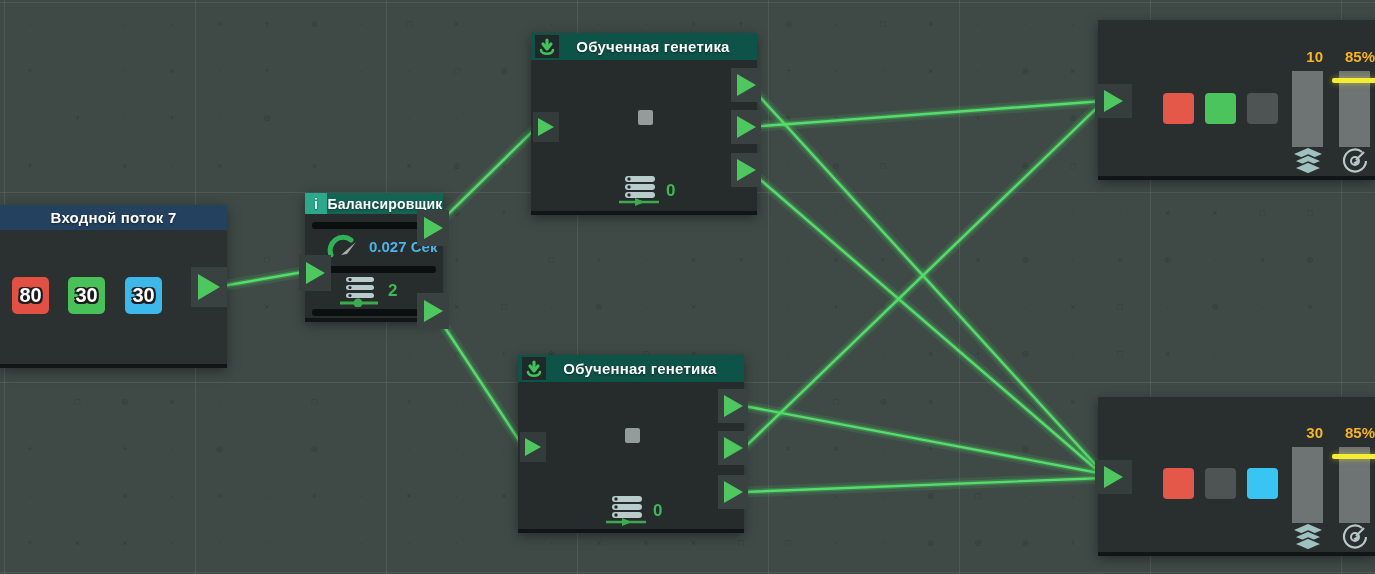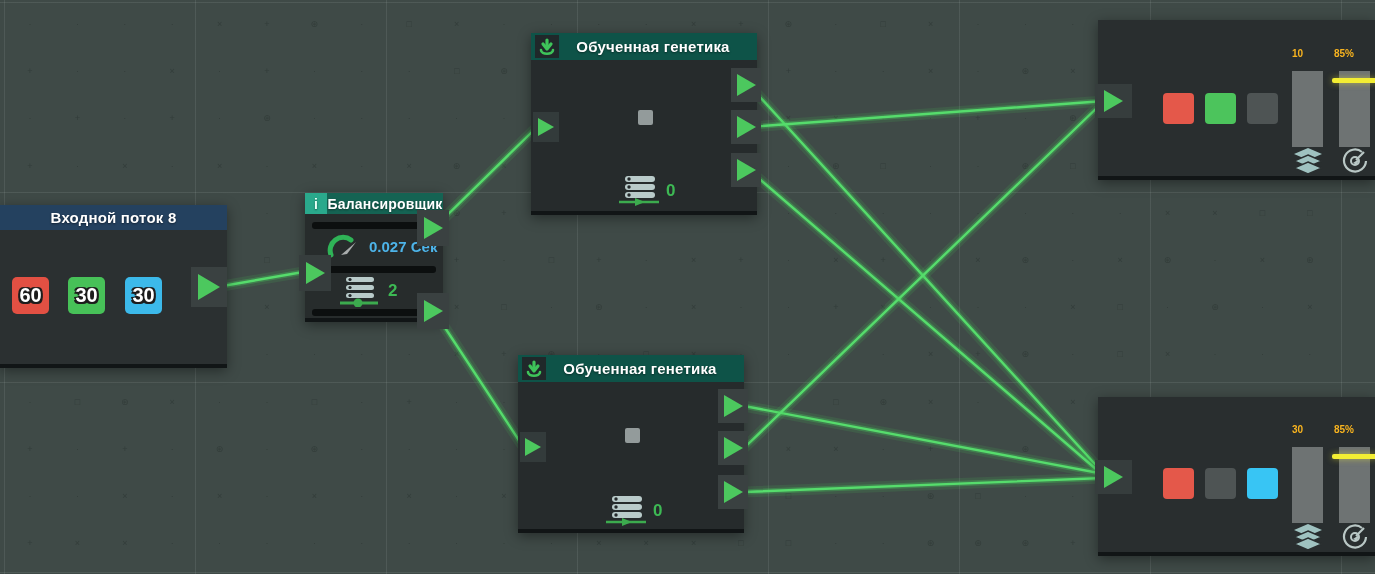--- a/index.html
+++ b/index.html
@@ -23,21 +23,21 @@
   .port{position:absolute;background:#3a4141;display:flex;align-items:center;justify-content:center;}
   .tri{width:0;height:0;border-style:solid;border-color:transparent;border-left-color:#4cc85e;}
   .tri-lg{border-width:13px 0 13px 22px;}
   .tri-md{border-width:11px 0 11px 19px;}
   
   .chip{position:absolute;border-radius:5px;display:flex;align-items:center;justify-content:center;
         color:#fff;font-size:20px;
         text-shadow:-2px -1px 0 #1c1c1c,2px -1px 0 #1c1c1c,-2px 2px 0 #1c1c1c,2px 2px 0 #1c1c1c,0 2px 0 #1c1c1c;}
   .slot{position:absolute;border-radius:4px;}
   .bar-track{position:absolute;background:#6e7373;}
-  .ylabel{position:absolute;color:#f9b41f;font-size:10px;text-align:left;}
+  .ylabel{position:absolute;color:#f9b41f;font-size:15px;text-align:right;}
   .marker{position:absolute;background:#f3ee33;height:5px;border-radius:2px;box-shadow:0 0 6px rgba(243,238,51,.5);}
   .qbar{position:absolute;background:#0c0f0f;height:7px;border-radius:3px;}
   .cyan-num{color:#4db4e9;font-size:15px;}
   .green-num{color:#3db954;font-size:17px;}
   .iconbtn{position:absolute;display:flex;align-items:center;justify-content:center;}
   .dlbox{position:absolute;left:4px;top:2px;width:24px;height:23px;background:#20282a;display:flex;align-items:center;justify-content:center;}
   .ibadge{width:22px;height:21px;background:#2aa98c;color:#eafff7;display:flex;align-items:center;justify-content:center;font-size:14px;flex:0 0 auto;}
   .csq{position:absolute;width:15px;height:15px;background:#939b9b;border-radius:2px;}
   .row{position:absolute;display:flex;align-items:center;gap:8px;}
 </style>
@@ -424,24 +424,24 @@
       <line x1="744" y1="448" x2="1104" y2="101" stroke="#46d45e" stroke-width="11" stroke-opacity="0.12" stroke-linecap="round"></line>
       <line x1="744" y1="448" x2="1104" y2="101" stroke="#46d45e" stroke-width="5.5" stroke-opacity="0.3" stroke-linecap="round"></line>
       <line x1="744" y1="448" x2="1104" y2="101" stroke="#56dc6c" stroke-width="2.4" stroke-opacity="1" stroke-linecap="round"></line>
       <line x1="744" y1="492" x2="1104" y2="478" stroke="#46d45e" stroke-width="11" stroke-opacity="0.12" stroke-linecap="round"></line>
       <line x1="744" y1="492" x2="1104" y2="478" stroke="#46d45e" stroke-width="5.5" stroke-opacity="0.3" stroke-linecap="round"></line>
       <line x1="744" y1="492" x2="1104" y2="478" stroke="#56dc6c" stroke-width="2.4" stroke-opacity="1" stroke-linecap="round"></line>
     </svg>
 
   <div class="node" style="left:0;top:205;left:0px;top:205px;width:227px;height:159px;background:#2b3031;">
     <div class="hdr hdr-blue" style="height:25px;">
-      <span>Входной поток 8</span>
+      <span>Входной поток 7</span>
     </div>
     <div class="chip" style="left: 12px; top: 72px; width: 37px; height: 37px; background-color: rgb(226, 80, 67);">
-      <span>60</span>
+      <span>80</span>
     </div>
     <div class="chip" style="left: 68px; top: 72px; width: 37px; height: 37px; background-color: rgb(71, 193, 88);">
       <span>30</span>
     </div>
     <div class="chip" style="left: 125px; top: 72px; width: 37px; height: 37px; background-color: rgb(60, 185, 234);">
       <span>30</span>
     </div>
     <div class="port" style="left:191px;top:62px;width:36px;height:40px;">
       <div class="tri tri-lg"></div>
     </div>

